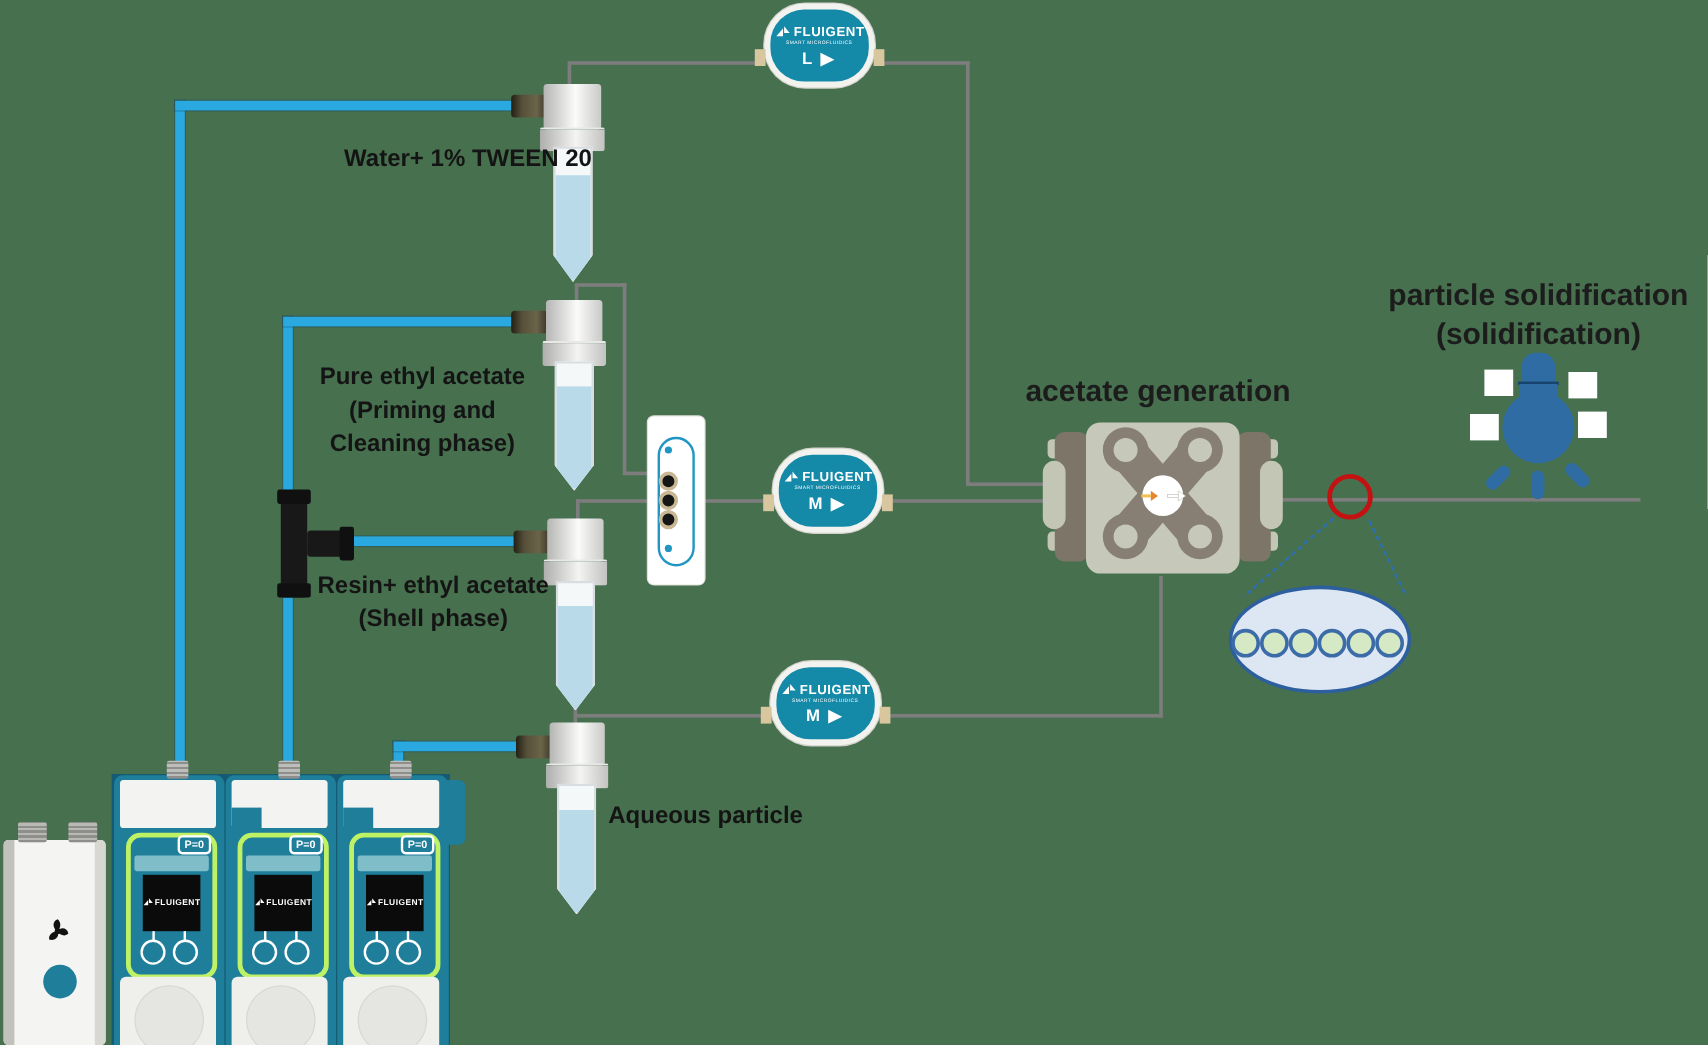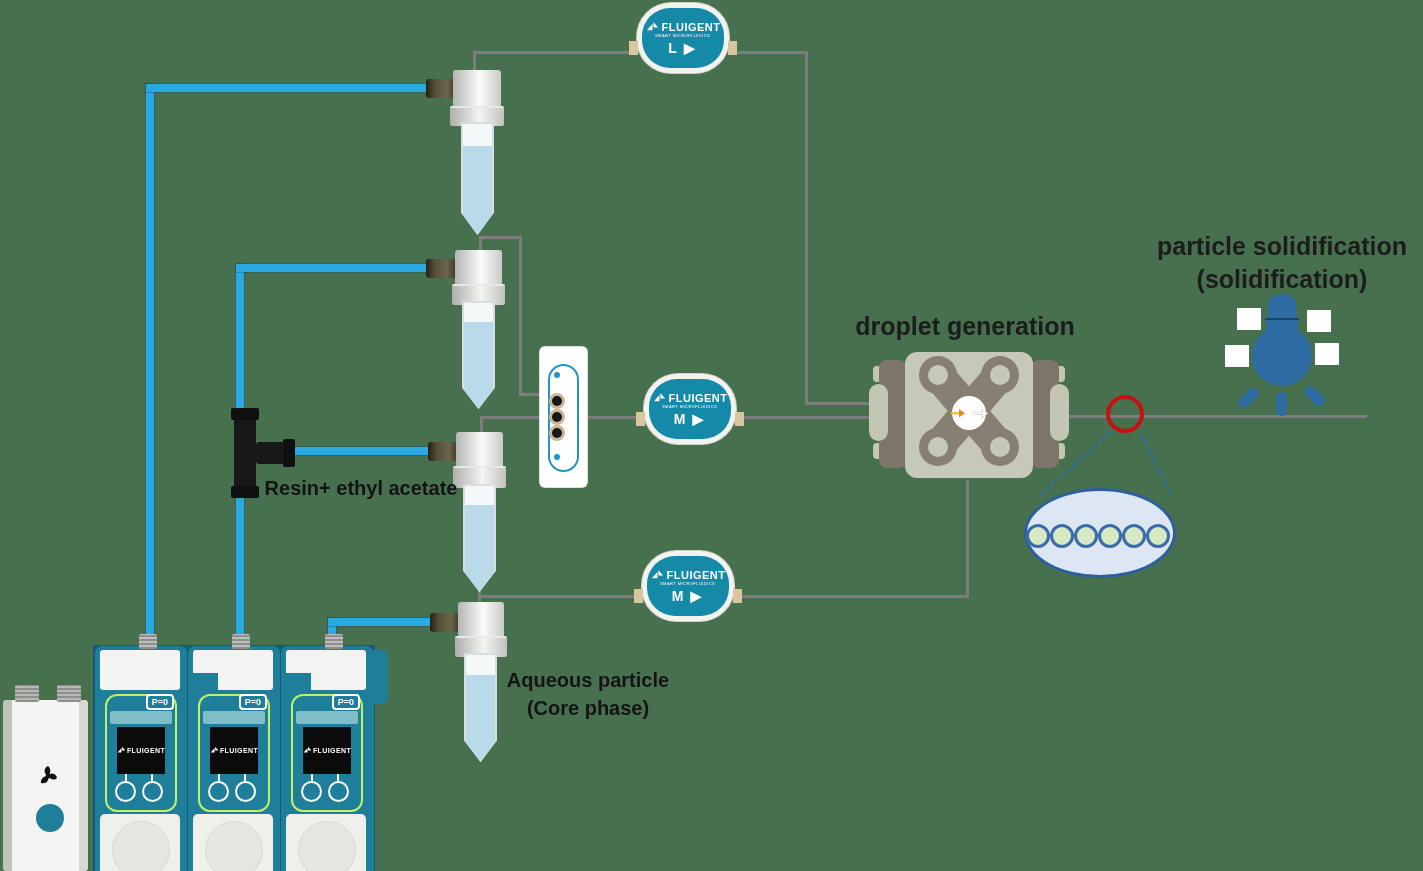--- a/index.html
+++ b/index.html
@@ -29,21 +29,21 @@
   .valve{position:absolute;left:540px;top:347px;width:47px;height:140px;background:#fff;border-radius:5px;box-shadow:0 0 0 1px #e0e0da;}
   .valve-stadium{position:absolute;left:8px;top:17px;width:27px;height:104px;border:2px solid #2196c3;border-radius:16px;}
   .valve-dot{position:absolute;width:6px;height:6px;border-radius:50%;background:#2196c3;left:14px;}
   .valve-port{position:absolute;width:16px;height:16px;border-radius:50%;background:#161616;border:3px solid #c9b692;box-sizing:border-box;left:9px;}
   
   .rack{position:absolute;left:93px;top:645px;width:282px;height:226px;background:#135a72;}
   .pump{position:absolute;width:92px;height:225px;background:#1f7e9a;border-radius:7px 7px 0 0;}
   .pump-top{position:absolute;left:5px;top:4px;width:80px;height:40px;background:#f3f3f1;border-radius:3px;}
   .pump-notch{position:absolute;left:5px;top:27px;width:25px;height:17px;background:#1f7e9a;}
   .pump-conn{position:absolute;left:44px;top:-12px;width:18px;height:15px;border-radius:2px;background:repeating-linear-gradient(0deg,#8e8e8c 0 2px,#bdbdb9 2px 4px);}
-  .bezel{position:absolute;left:10px;top:48px;width:68px;height:114px;border:2px solid #bef264;border-radius:12px;}
+  .bezel{position:absolute;left:10px;top:48px;width:68px;height:114px;border:4px solid #bef264;border-radius:12px;}
   .pbadge{position:absolute;top:-2px;right:1px;background:#1f7e9a;border:2px solid #fff;border-radius:4px;color:#fff;font-size:9px;font-weight:bold;padding:1px 4px;}
   .strip{position:absolute;left:3px;top:15px;width:62px;height:13px;background:#7fbec9;border-radius:2px;}
   .screen{position:absolute;left:10px;top:31px;width:48px;height:47px;background:#0b0b0b;display:flex;flex-direction:column;align-items:center;justify-content:center;color:#fff;}
   .screen-brand{font-size:7px;font-weight:bold;letter-spacing:.4px;display:flex;align-items:center;gap:1px;}
   .stub{position:absolute;width:2px;height:8px;background:#fff;top:78px;}
   .pbtn{position:absolute;top:85px;width:21px;height:21px;border:2.5px solid #fff;border-radius:50%;box-sizing:border-box;}
   .pump-bottom{position:absolute;left:5px;top:168px;width:80px;height:57px;background:#efefec;border-radius:5px 5px 0 0;}
   .knob{position:absolute;left:12px;top:7px;width:56px;height:56px;border-radius:50%;background:#e5e5e2;border:1px solid #d7d7d3;}
   
   .chipbody{position:absolute;left:905px;top:352px;width:128px;height:126px;background:#c6c8b9;border-radius:12px;}
@@ -365,27 +365,33 @@
       <div class="stub" style="left:44px;"></div>
       <div class="pbtn" style="left:8px;"></div>
       <div class="pbtn" style="left:35px;"></div>
     </div>
     <div class="pump-bottom">
       <div class="knob"></div>
     </div>
   </div>
 
   <div class="lbl" style="left:250px;top:118px;width:280px;">
+    <div>Water+ 1% TWEEN 20</div>
+  </div>
+  <div class="lbl" style="left:232px;top:300px;width:240px;">
+    <div>Pure ethyl acetate</div>
+      <div>(Priming and</div>
+      <div>Cleaning phase)</div>
   </div>
   <div class="lbl" style="left:236px;top:474px;width:250px;">
     <div>Resin+ ethyl acetate</div>
+      <div>(Shell phase)</div>
   </div>
   <div class="lbl" style="left:468px;top:666px;width:240px;">
     <div>Aqueous particle</div>
-      <div>(Core phase)</div>
-  </div>
-  <div class="biglbl" style="left:850px;top:310px;width:230px;">droplet generation</div>
+  </div>
+  <div class="biglbl" style="left:850px;top:310px;width:230px;">acetate generation</div>
   <div class="biglbl" style="left:1146px;top:230px;width:272px;">
     <div>particle solidification</div>
     <div>(solidification)</div>
   </div>
 
 </div>
 
 </body></html>

